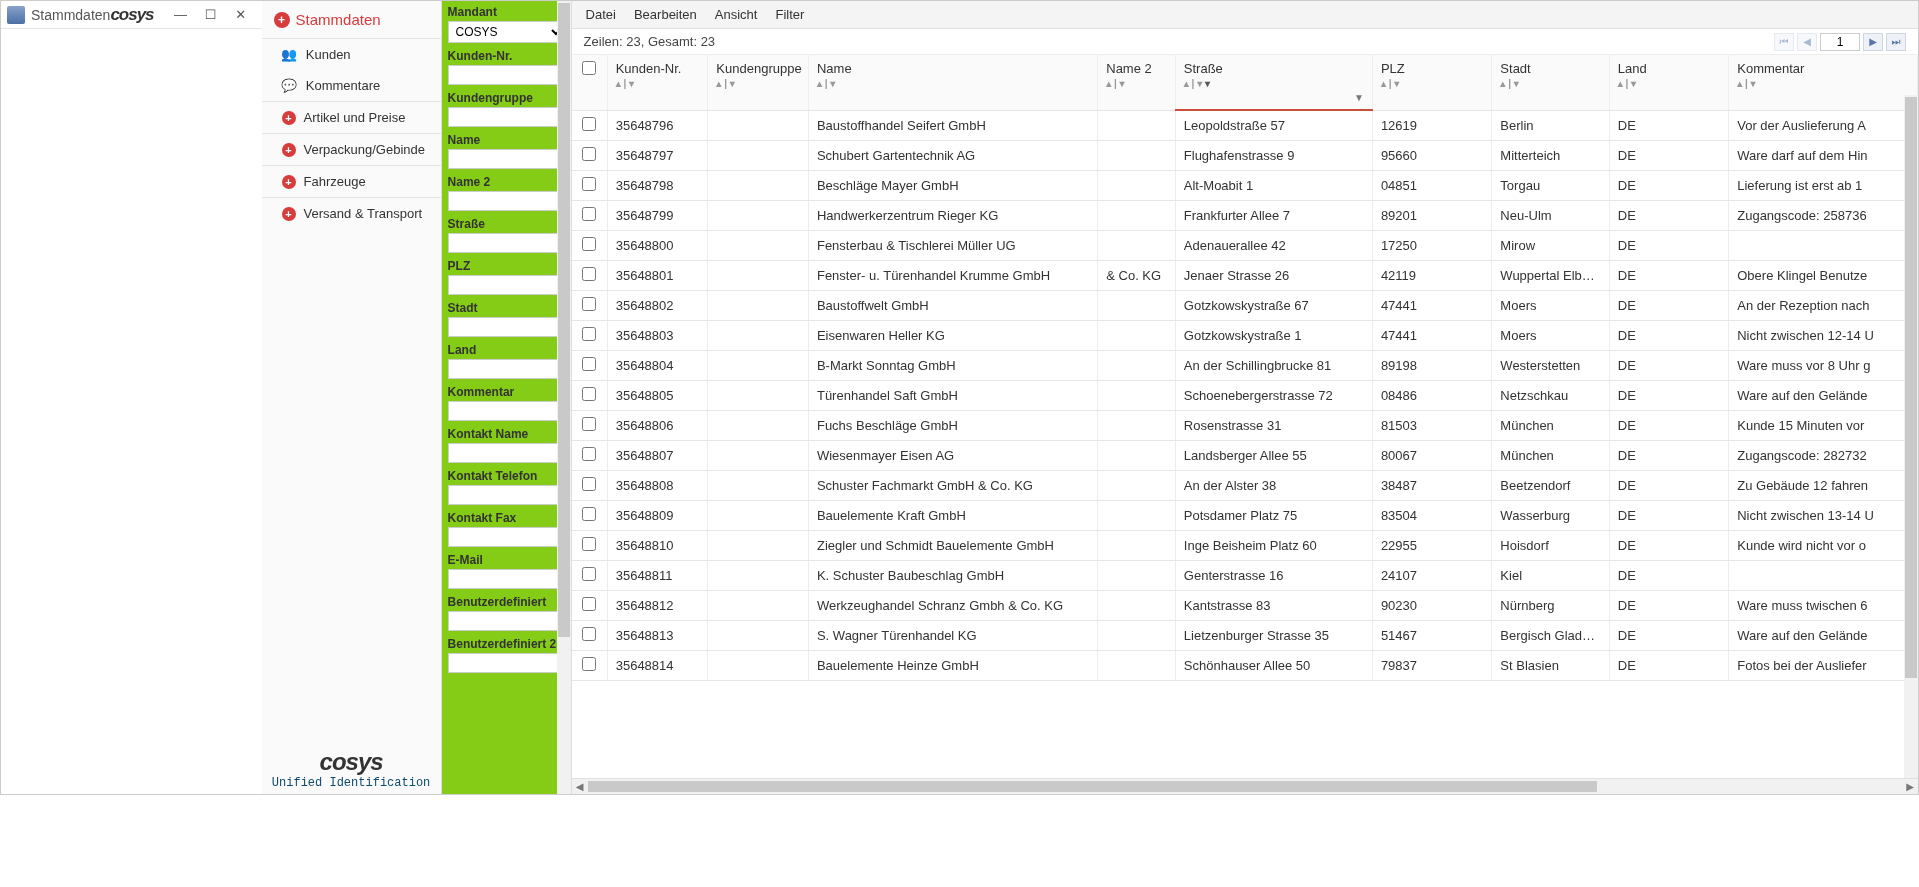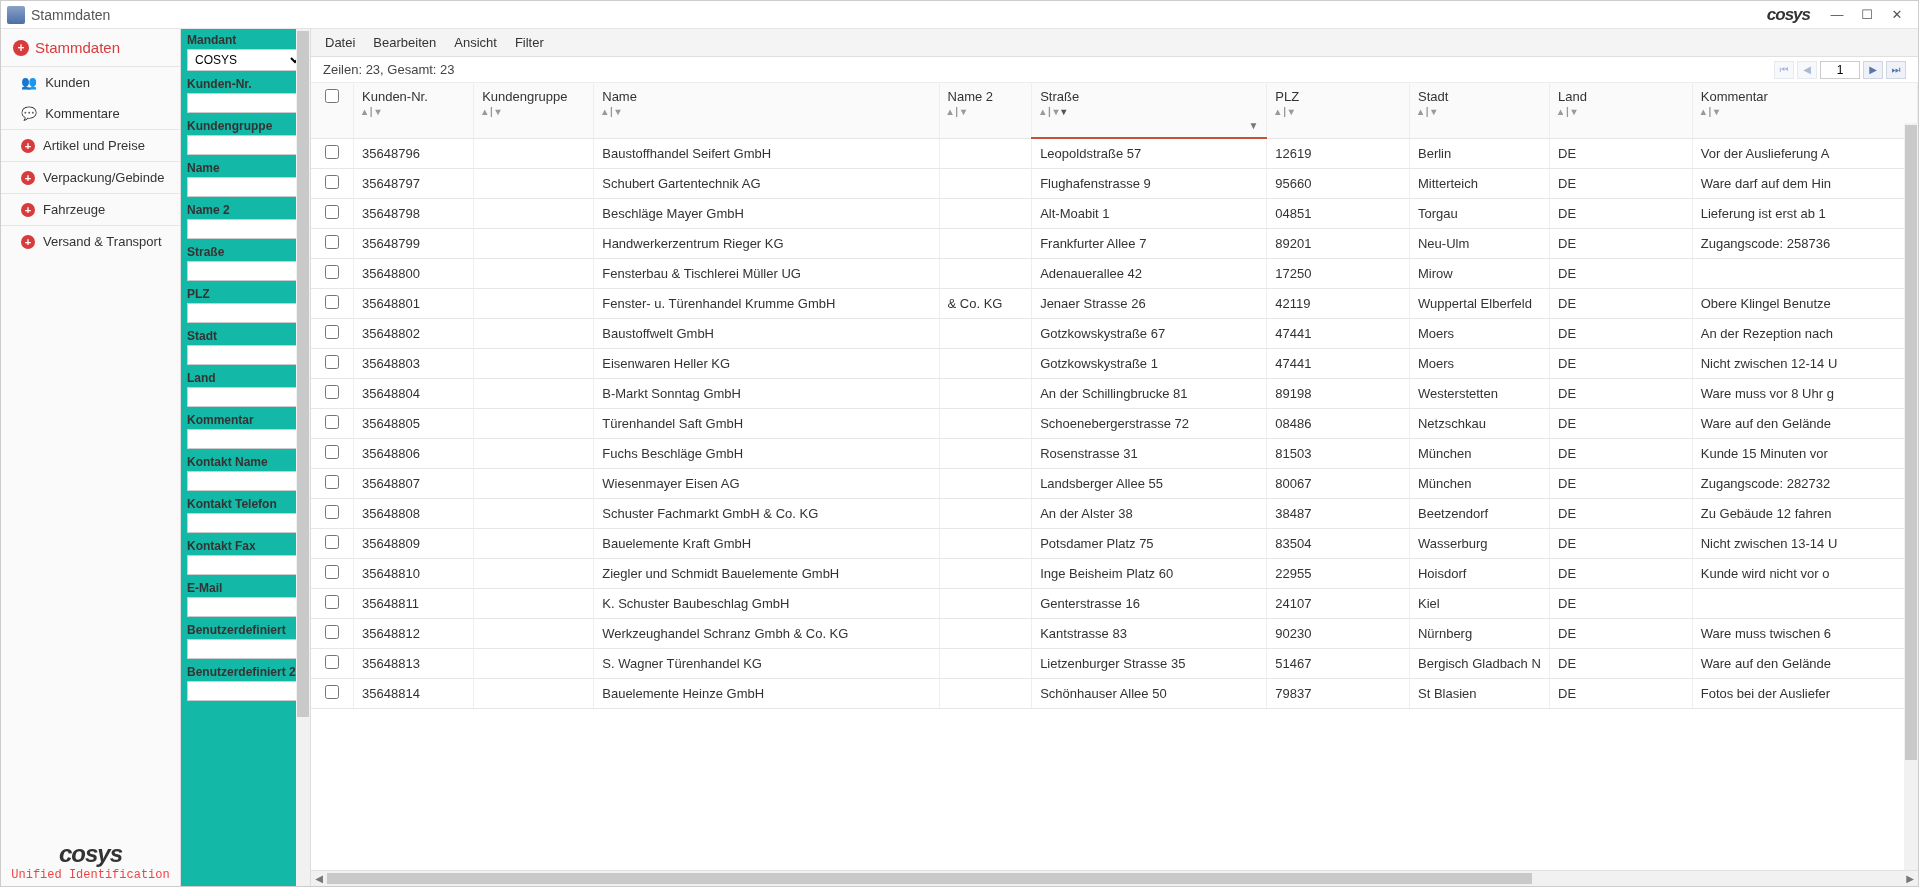--- a/index.html
+++ b/index.html
@@ -1,37 +1,37 @@
 <!DOCTYPE html>
 <html><head>
 <meta charset="utf-8">
 <style>
 * { box-sizing: border-box; margin: 0; padding: 0; font-family: Arial, Helvetica, sans-serif; }
 body { background: #fff; color: #333; font-size: 13px; overflow: hidden; }
-.window { width: 1919px; height: 887px; display: flex; flex-direction: column; border: 1px solid #ccc; }
+.window { width: 1919px; height: 795px; display: flex; flex-direction: row; border: 1px solid #ccc; }
 .titlebar { height: 28px; display: flex; align-items: center; padding: 0 6px; background: #fff; border-bottom: 1px solid #e5e5e5; }
 .titlebar .app-icon { width: 18px; height: 18px; background: linear-gradient(#8aa1c9,#4a6fa5); border-radius: 2px; margin-right: 6px; }
 .titlebar .title { flex: 0 0 auto; color: #555; font-size: 14px; }
 .titlebar .spacer { flex: 1; }
 .titlebar .brand { font-family: 'Arial Black', sans-serif; font-weight: 900; font-style: italic; letter-spacing: -1px; font-size: 17px; margin-right: 12px; }
 .winbtn { width: 30px; height: 22px; display: inline-flex; align-items: center; justify-content: center; color: #555; cursor: pointer; }
 .body { flex: 1; display: flex; overflow: hidden; }
 
 .sidebar { width: 180px; border-right: 1px solid #ddd; display: flex; flex-direction: column; background: #fafafa; }
 .side-header { padding: 10px 12px; font-size: 15px; color: #d83b3b; display: flex; align-items: center; gap: 6px; }
 .side-section { border-top: 1px solid #e5e5e5; }
 .side-item { padding: 8px 12px 8px 20px; display: flex; align-items: center; gap: 8px; cursor: pointer; font-size: 13px; }
 .side-item .bullet { width: 14px; height: 14px; border-radius: 50%; background: #d83b3b; color:#fff; display:inline-flex;align-items:center;justify-content:center;font-size:11px;font-weight:bold; }
 .side-item .people-icon { color:#b07b2a; }
 .side-item .comment-icon { color:#c89b3c; }
 .side-logo { margin-top: auto; text-align: center; padding: 10px 4px 4px; }
 .side-logo .logotext { font-family:'Arial Black',sans-serif; font-weight:900; font-style:italic; font-size:24px; letter-spacing:-1px; }
-.side-logo .subline { font-family: 'Courier New', monospace; font-size: 12px; color:#ef4444; }
-
-.filterpanel { width: 130px; border-right: 1px solid #ddd; position: relative; background:#14b8a6; overflow-y:auto; }
+.side-logo .subline { font-family: 'Courier New', monospace; font-size: 12px; color:#0c4a6e; }
+
+.filterpanel { width: 130px; border-right: 1px solid #ddd; position: relative; background:#84cc16; overflow-y:auto; }
 .filterpanel .group { padding: 4px 6px 2px; }
 .filterpanel label { display:block; font-weight: bold; font-size: 12px; margin-bottom: 2px; }
 .filterpanel select, .filterpanel input { width: 100%; font-size: 12px; padding: 2px 3px; border: 1px solid #ccc; background:#fff; }
 .filterpanel .vscroll { position:absolute; right:0; top:0; bottom:0; width:14px; background:#f1f1f1; }
 .filterpanel .vscroll .thumb { position:absolute; left:1px; right:1px; background:#c9c9c9; }
 
 .main { flex: 1; display: flex; flex-direction: column; overflow: hidden; }
 .menubar { height: 28px; display:flex; align-items:center; gap:18px; padding: 0 14px; background:#f4f4f4; border-bottom:1px solid #e0e0e0; font-size:13px; }
 .menubar span { cursor:pointer; }
 .statusrow { height: 26px; display:flex; align-items:center; padding: 0 12px; font-size:13px; color:#444; border-bottom:1px solid #eee;gap:40px; }

